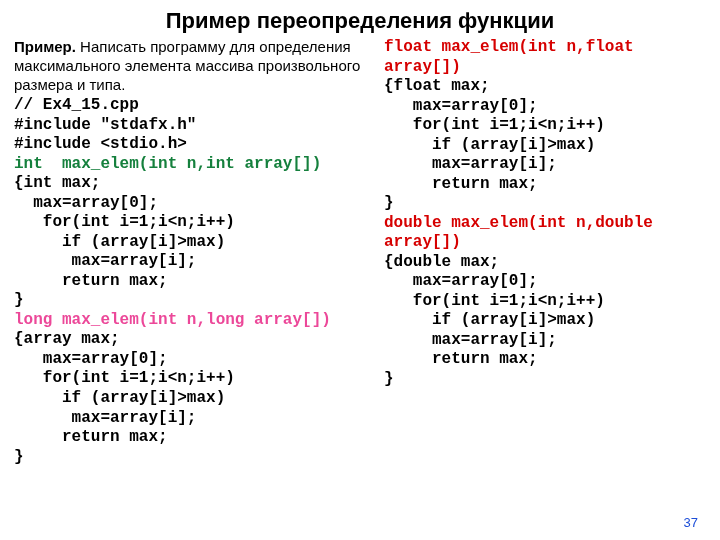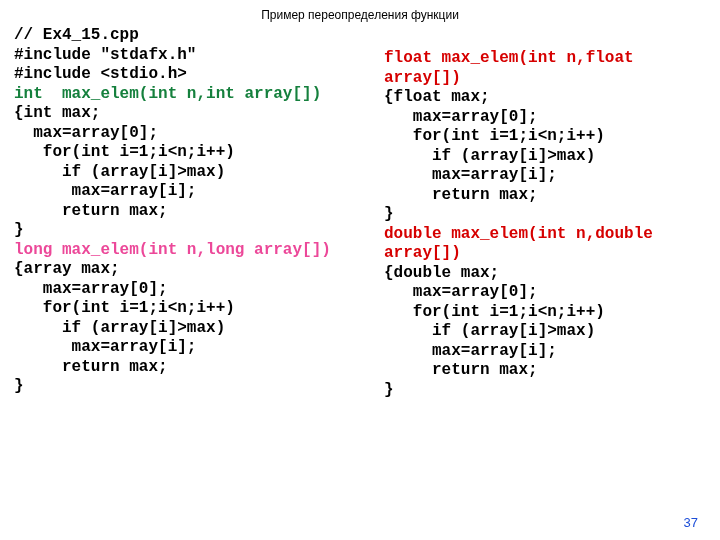--- a/index.html
+++ b/index.html
@@ -7,41 +7,41 @@
     padding: 0;
     width: 720px;
     height: 540px;
     background: #fff;
     font-family: Arial, "Helvetica Neue", Helvetica, sans-serif;
     position: relative;
     overflow: hidden;
   }
   .title {
     text-align: center;
-    font-weight: normal;
-    font-size: 12px;
+    font-weight: bold;
+    font-size: 22px;
     padding-top: 8px;
     color: #000;
   }
   .cols {
     display: flex;
     flex-direction: row;
     padding: 4px 14px 0 14px;
   }
   .col {
     flex: 1;
     font-family: "Courier New", Courier, monospace;
     font-size: 16px;
     line-height: 1.22;
     font-weight: bold;
     white-space: pre;
     color: #000;
   }
   .colL { flex: 0 0 370px; }
-  .colR { flex: 1; margin-top: 23px; }
+  .colR { flex: 1; }
   .intro {
     font-family: Arial, sans-serif;
     font-weight: normal;
     font-size: 15px;
     line-height: 1.25;
     white-space: normal;
     margin-bottom: 2px;
   }
   .intro .bold { font-weight: bold; }
   .c0 { color:#15803d; } 
@@ -55,21 +55,21 @@
     font-size: 13px;
     color: #1d4ed8;
   }
 </style>
 </head>
 <body>
 
 <div class="title">Пример переопределения функции</div>
 
 <div class="cols">
-  <div class="col colL"><span>// Ex4_15.cpp</span>
+  <div class="col colL"><div class="intro"><span class="bold">Пример.</span><span> Написать программу для определения максимального элемента массива произвольного размера и типа.</span></div><span>// Ex4_15.cpp</span>
 <span>#include "stdafx.h"</span>
 <span>#include &lt;stdio.h&gt;</span>
 <span class="c0">int  max_elem(int n,int array[])</span>
 <span>{int max;</span>
 <span>  max=array[0];</span>
 <span>   for(int i=1;i&lt;n;i++)</span>
 <span>     if (array[i]&gt;max)</span>
 <span>      max=array[i];</span>
 <span>     return max;</span>
 <span>}</span>

